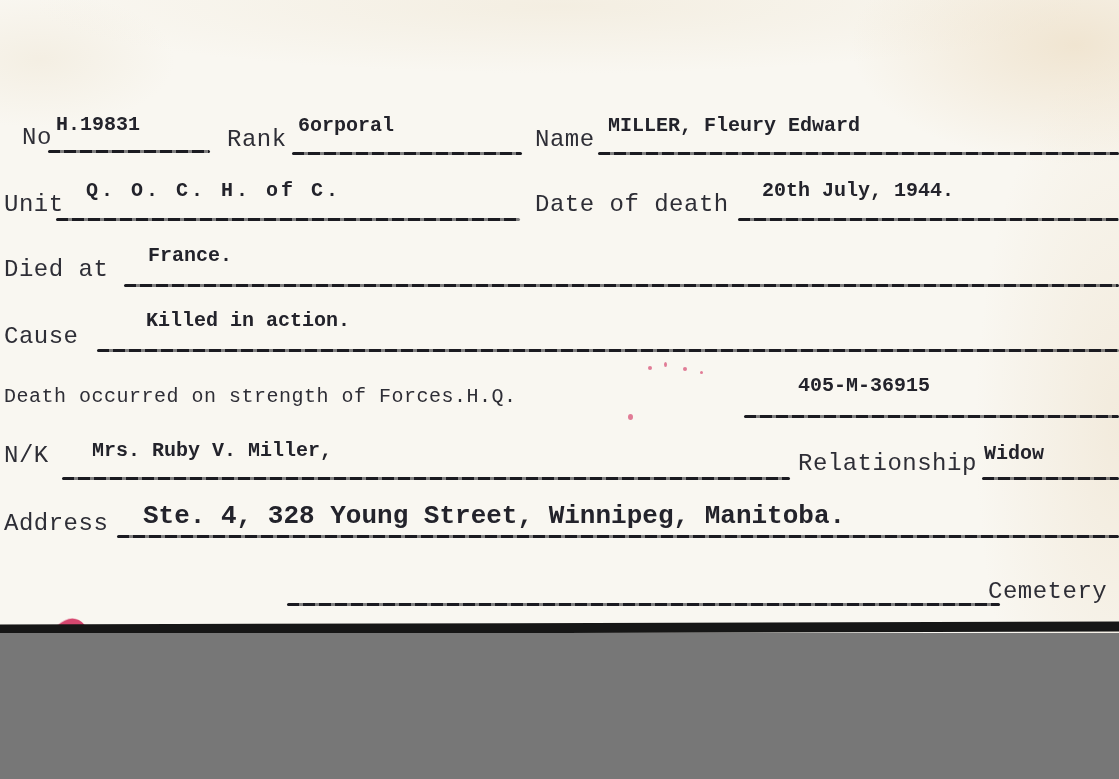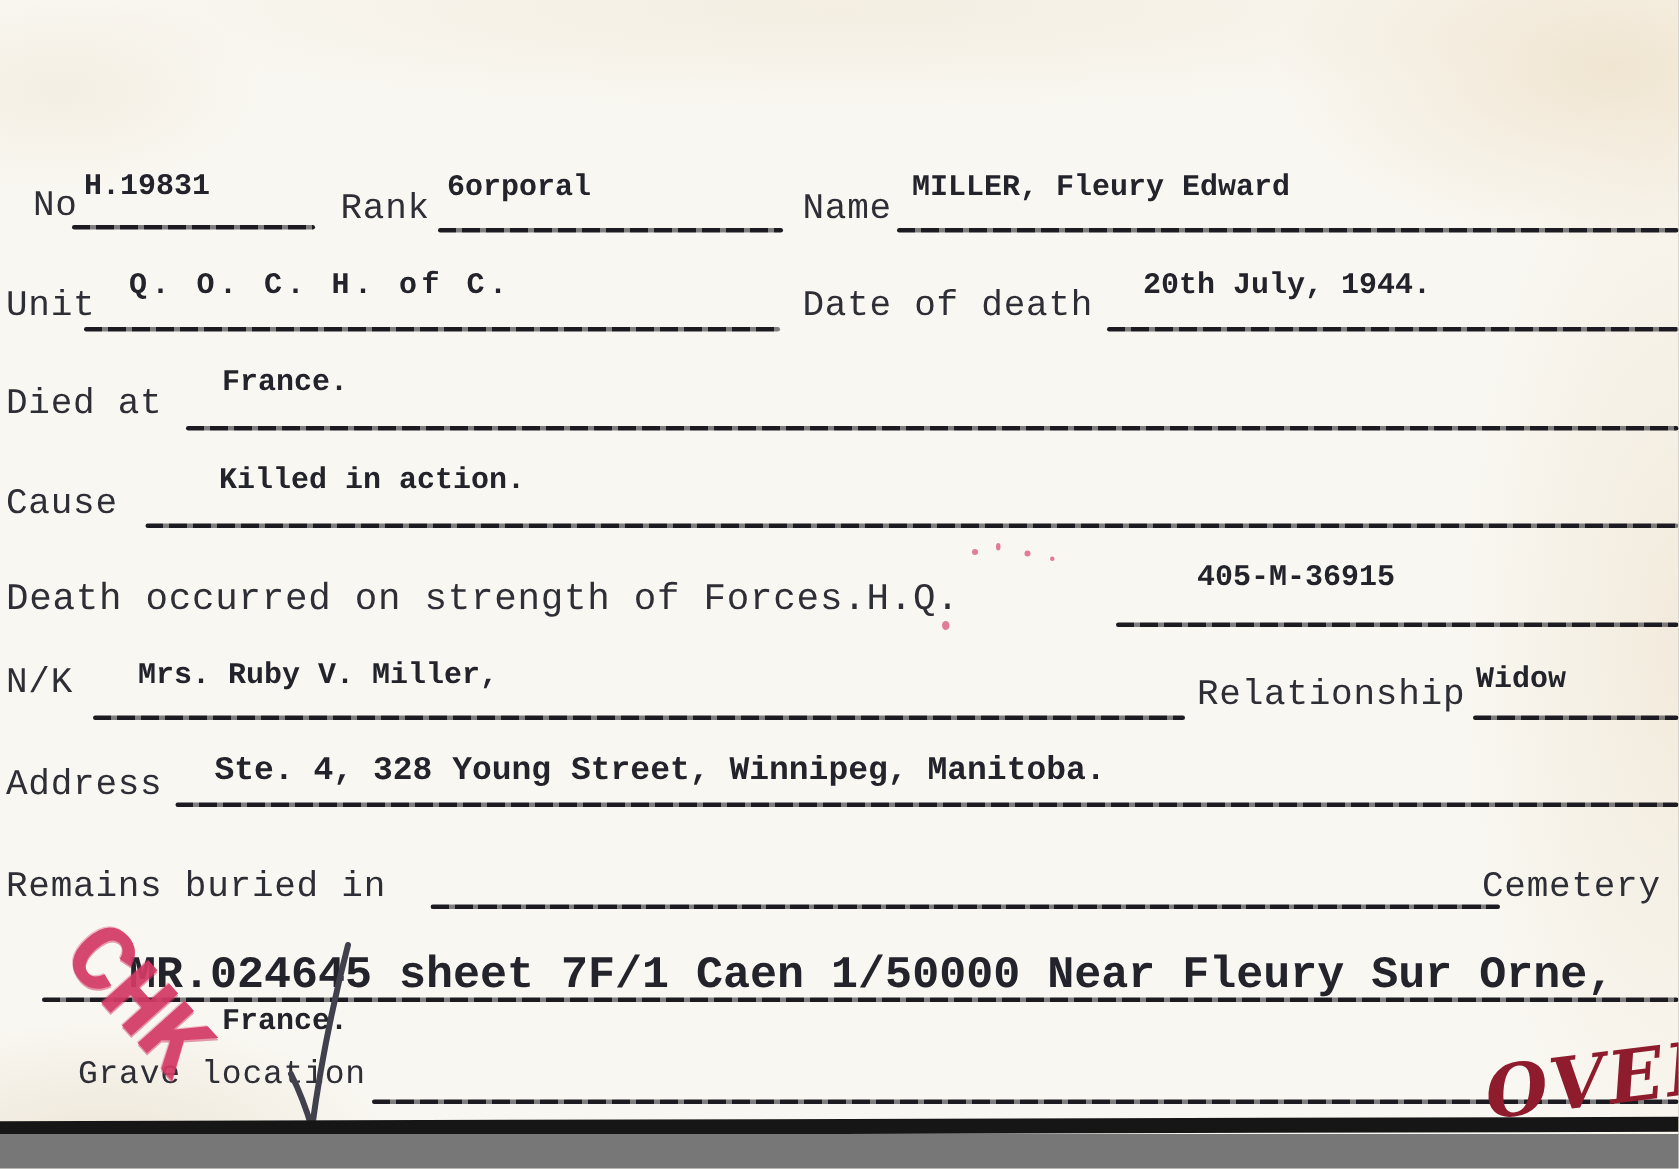--- a/index.html
+++ b/index.html
@@ -2,34 +2,34 @@
 <html style="--paper: #f9f7f1; --ink: #23232b; --label_ink: #2e2e36; --rule_ink: #1b1b21; --stamp_red: #d43a66; --note_red: #8e1c2c; --pen: #41414d;"><head>
 <meta charset="utf-8">
 <style>
   :root{
     --paper:#f9f7f1; --ink:#23232b; --label_ink:#2e2e36; --rule_ink:#1b1b21;
     --stamp_red:#d43a66; --note_red:#8e1c2c; --pen:#41414d;
   }
   *{margin:0;padding:0;box-sizing:border-box;}
   body{background:#777;font-family:"Liberation Mono",monospace;}
   #card{
-    position:relative;width:1119px;height:756px;overflow:hidden;
+    position:relative;width:1119px;height:633px;overflow:hidden;
     background-color:var(--paper);
     background-image:
       radial-gradient(ellipse 320px 170px at 1075px 45px, rgba(233,214,183,.55), transparent 70%),
       radial-gradient(ellipse 200px 520px at 1119px 430px, rgba(230,212,182,.35), transparent 72%),
       radial-gradient(ellipse 280px 130px at 70px 772px, rgba(221,206,181,.45), transparent 70%),
       radial-gradient(ellipse 700px 90px at 560px 6px, rgba(238,229,210,.5), transparent 75%),
       radial-gradient(ellipse 180px 90px at 40px 60px, rgba(236,226,206,.4), transparent 75%);
   }
   .lbl{position:absolute;font-size:24px;color:var(--label_ink);letter-spacing:.5px;white-space:nowrap;}
   .lbl-sm{font-size:22px;}
-  .lbl-wide{font-size:25px;}
+  .lbl-wide{font-size:20px;}
   .val{position:absolute;font-weight:bold;font-size:20px;color:var(--ink);white-space:nowrap;letter-spacing:0;}
-  .val-sm{font-size:22px;}
+  .val-sm{font-size:26px;}
   .val-lg{font-size:30px;}
   .val-sp{letter-spacing:3px;}
   .rule{
     position:absolute;height:3px;border-radius:2px;
     background-image:repeating-linear-gradient(90deg, var(--rule_ink) 0 12px, rgba(28,28,34,.55) 12px 16px);
   }
   .stamp{
     position:absolute;left:76px;top:606px;font-size:64px;font-weight:bold;
     color:var(--stamp_red);letter-spacing:-2px;line-height:1;
     transform:rotate(48deg);transform-origin:left top;
@@ -93,21 +93,20 @@
   <div class="rule" style="left:62px;top:477px;width:728px;"></div>
 
   <div class="lbl" style="left:798px;top:450px;">Relationship</div>
   <div class="val" style="left:984px;top:442px;">Widow</div>
   <div class="rule" style="left:982px;top:477px;width:137px;"></div>
 
   <div class="lbl" style="left:4px;top:510px;">Address</div>
   <div class="val val-sm" style="left:143px;top:501px;">Ste. 4, 328 Young Street, Winnipeg, Manitoba.</div>
   <div class="rule" style="left:117px;top:535px;width:1002px;"></div>
 
-  <div class="lbl" style="left:4px;top:578px;">Remains buried in</div>
   <div class="rule" style="left:287px;top:603px;width:713px;"></div>
   <div class="lbl" style="left:988px;top:578px;">Cemetery</div>
 
   <div class="val val-lg" style="left:86px;top:634px;text-align:right;">MR.024645 sheet 7F/1 Caen 1/50000 Near Fleury Sur Orne,</div>
   <div class="rule" style="left:28px;top:665px;width:1091px;"></div>
   <div class="val" style="left:148px;top:670px;">France.</div>
   <div class="lbl lbl-sm" style="left:52px;top:704px;">Grave location</div>
   <div class="rule" style="left:248px;top:733px;width:871px;"></div>
 
   <div class="stamp">CHK</div>

